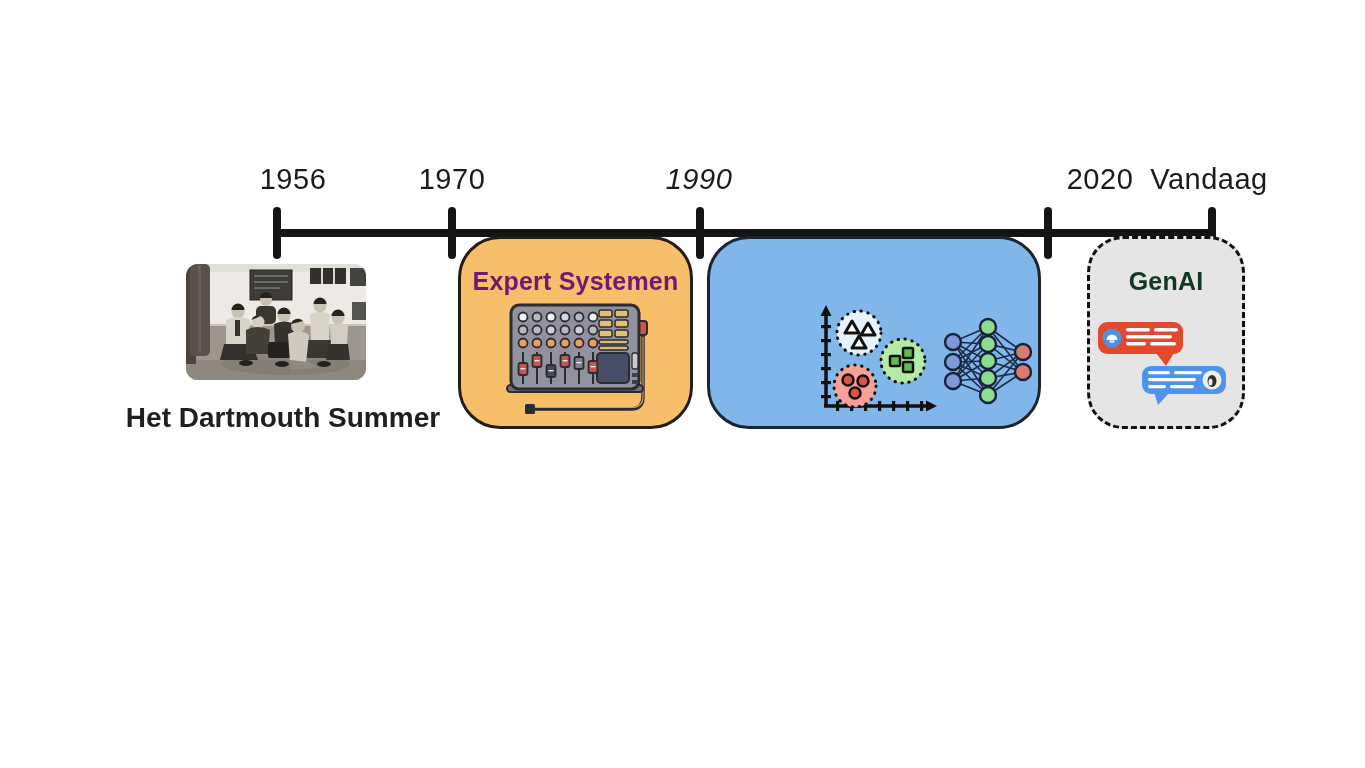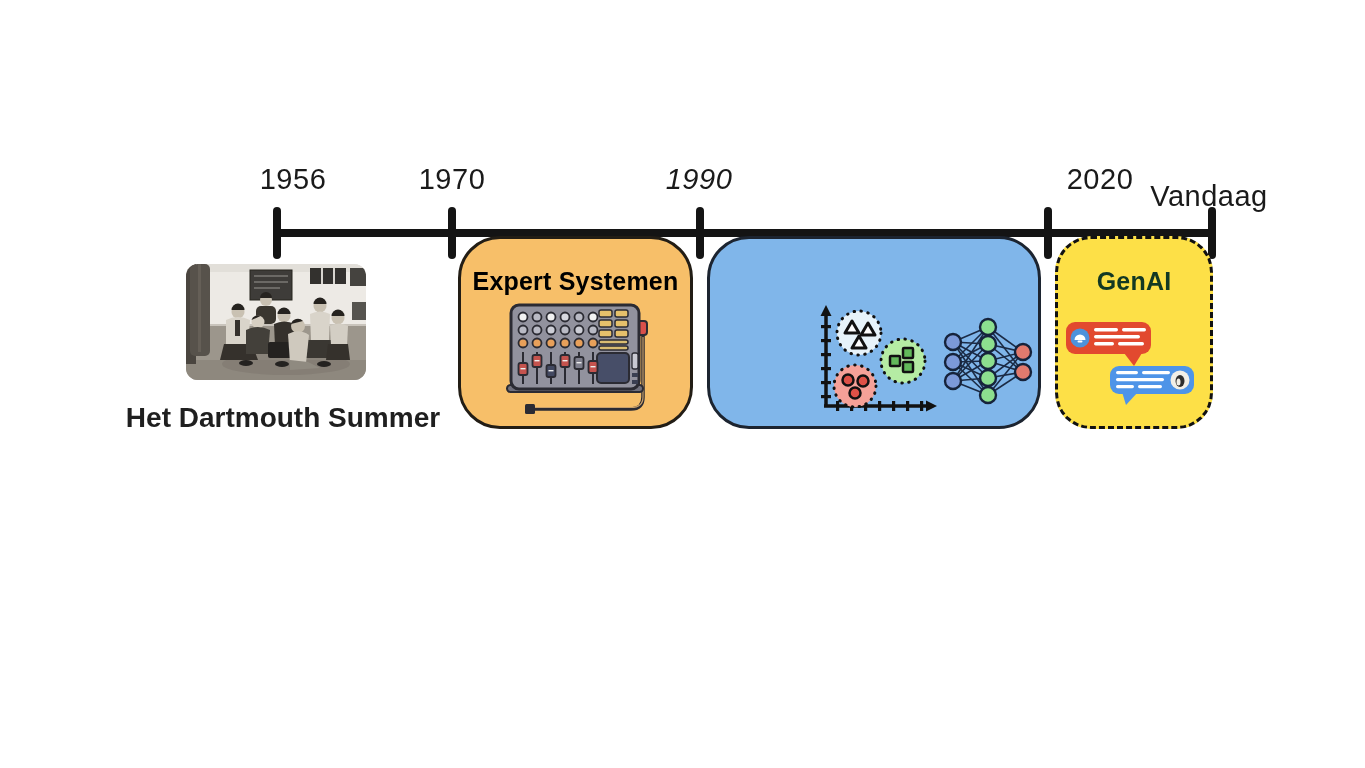--- a/index.html
+++ b/index.html
@@ -8,41 +8,41 @@
     font-family:"Liberation Sans","DejaVu Sans",sans-serif;
   }
   
   .tl-line{position:absolute;left:277px;top:229px;width:936px;height:8px;background:#141414;border-radius:4px;}
   .tick{position:absolute;top:207px;width:8px;height:52px;background:#141414;border-radius:4px;}
   .tick-0{left:273px;} .tick-1{left:448px;} .tick-2{left:696px;} .tick-3{left:1044px;} .tick-4{left:1208px;}
   .year-label{
     position:absolute;top:163px;transform:translateX(-50%);
     font-size:29px;font-weight:500;color:#1a1a1a;letter-spacing:.5px;white-space:nowrap;
   }
-  .yl-0{left:273px;margin-left:20px;} .yl-1{left:452px;} .yl-2{left:699px;font-style:italic;} .yl-3{left:1100px;} .yl-4{left:1209px;margin-top:17px;}
+  .yl-0{left:273px;margin-left:20px;} .yl-1{left:452px;} .yl-2{left:699px;font-style:italic;} .yl-3{left:1100px;} .yl-4{left:1209px;}
   
   .photo{
     position:absolute;left:186px;top:264px;width:180px;height:116px;border-radius:12px;
     overflow:hidden;background:#d8d5cf;
   }
   .photo svg{display:block;}
   .caption{
     position:absolute;left:123px;top:399px;width:320px;text-align:center;
     font-size:28px;font-weight:600;color:#1f1f1f;line-height:1.35;
   }
   
   .era{position:absolute;top:236px;height:193px;border-radius:42px;box-sizing:border-box;}
   .era-expert{left:458px;width:235px;background:#F7BF69;border:3px solid #221D15;}
   .era-ml{left:707px;width:334px;background:#80B6EA;border:3px solid #1C2430;}
-  .era-genai{left:1055px;width:158px;background:#fde047;border:3px dashed #111111;border-radius:36px;padding-left:32px;}
+  .era-genai{left:1087px;width:158px;background:#e5e5e5;border:3px dashed #111111;border-radius:36px;padding-left:32px;}
   .era-title{
     position:absolute;left:0;right:0;top:28px;text-align:center;
     font-size:25px;font-weight:700;letter-spacing:.2px;
   }
-  .era-expert .era-title{color:#000000;}
+  .era-expert .era-title{color:#701a75;}
   .era-ml .era-title{color:#2C3D58;}
   .era-genai .era-title{color:#123823;}
   .illus{position:absolute;}
   .illus-mixer{left:38px;top:58px;}
   .illus-cluster{left:100px;top:63px;}
   .illus-nn{left:228px;top:70px;}
   .illus-chat{left:6px;top:80px;}
 </style>
 </head>
 <body>

